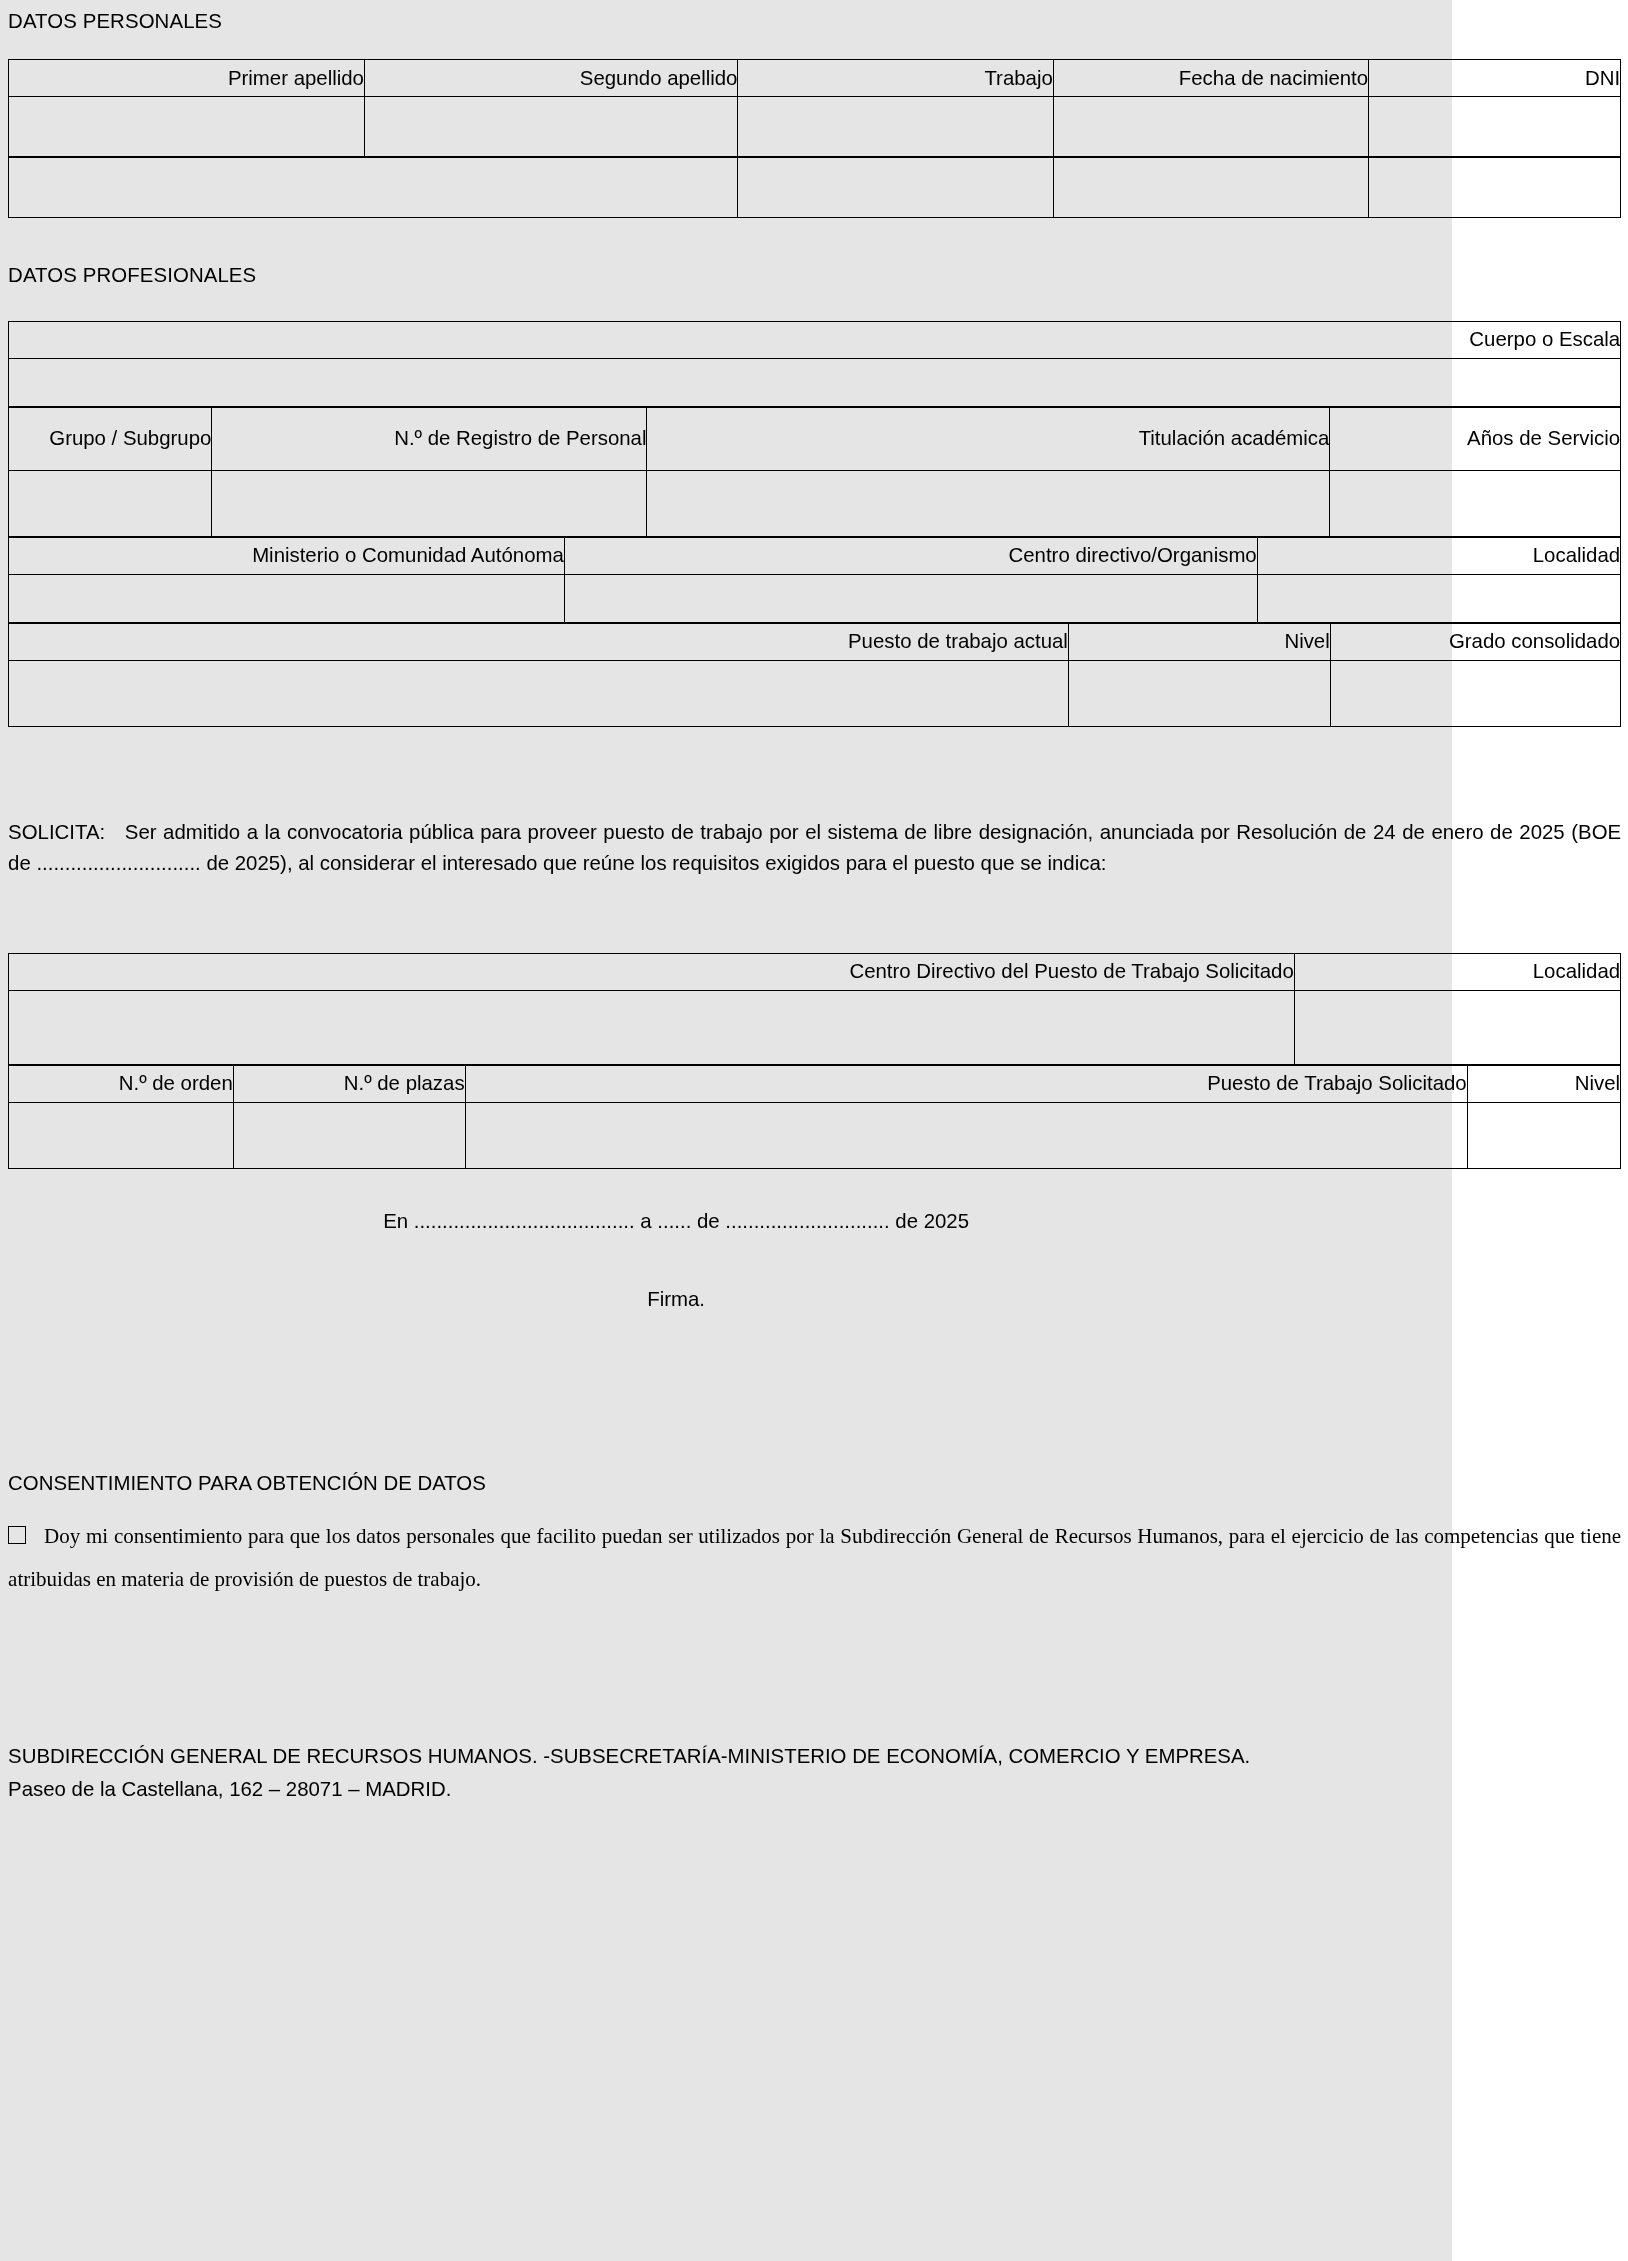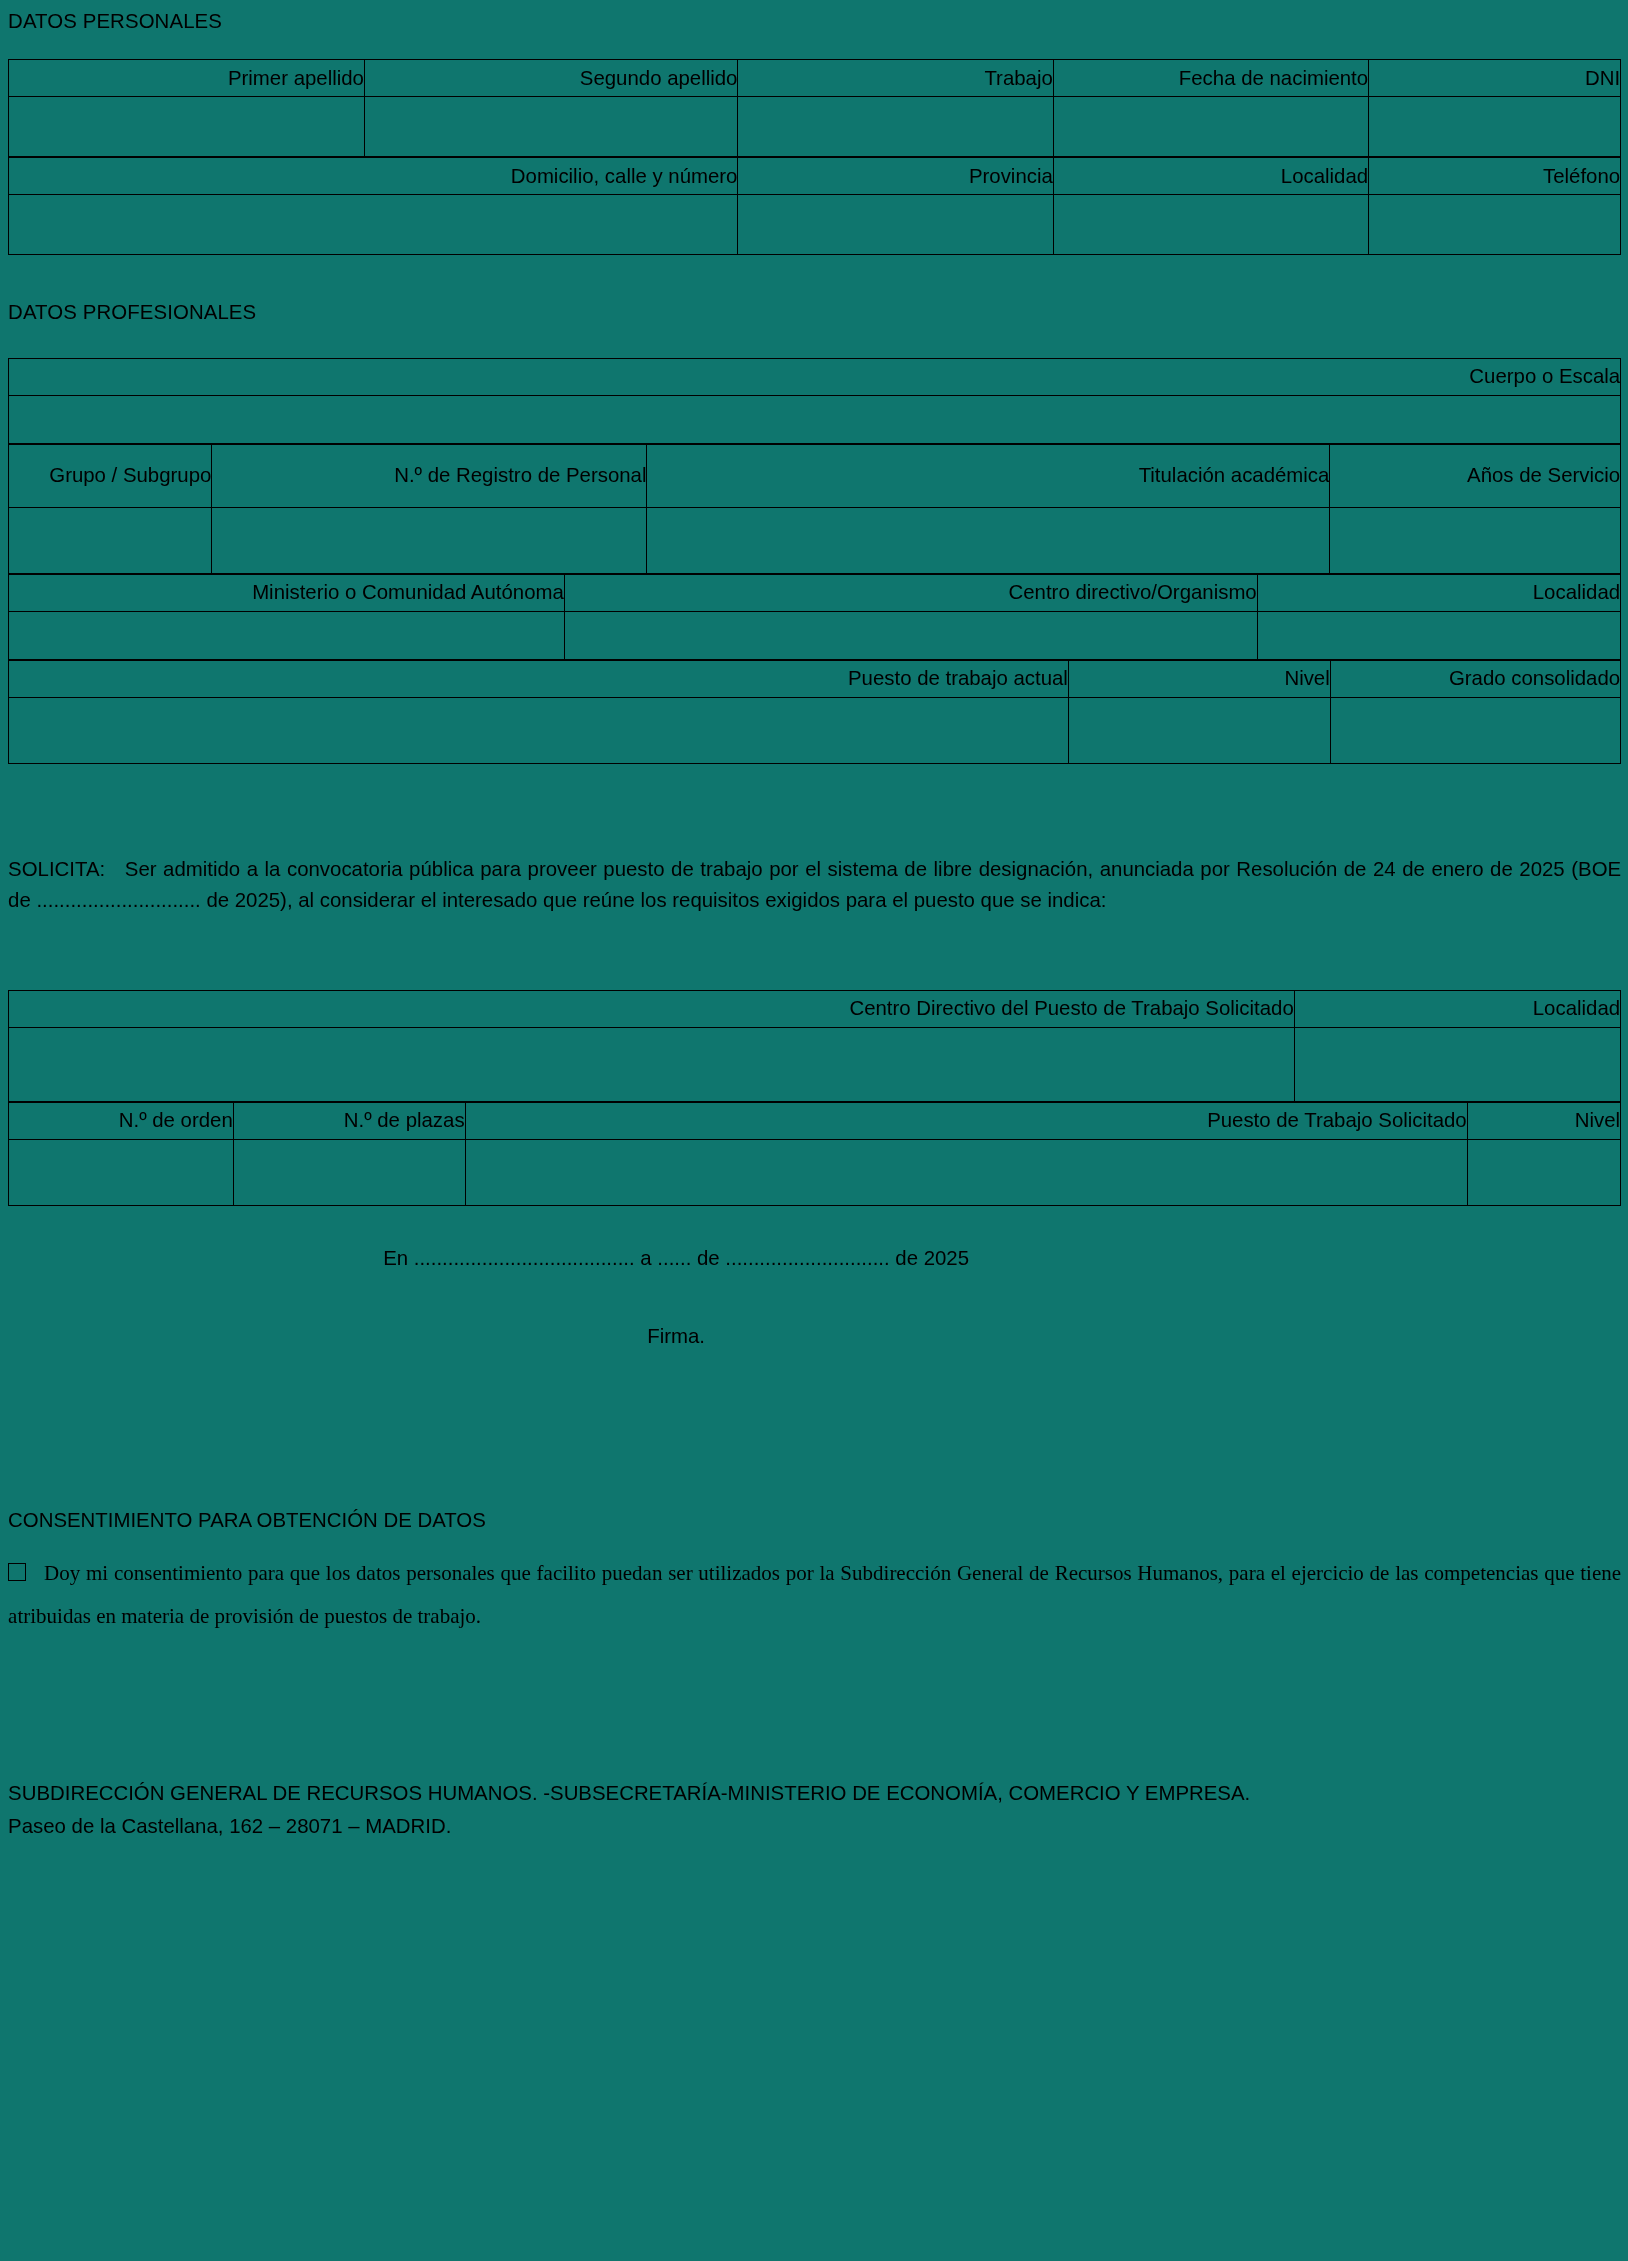--- a/index.html
+++ b/index.html
@@ -9,25 +9,25 @@
     background: #ffffff;
   }
   body {
     font-family: "Liberation Sans", sans-serif;
     color: #000000;
     font-size: 19.5px;
     line-height: 1.15;
   }
   .page {
     position: relative;
-    width: 1628px;
+    width: 1452px;
     min-height: 2261px;
     box-sizing: border-box;
     padding: 9.8px 8.1px 0 8.1px;
-    background: #0f766e;
+    background: #e5e5e5;
   }
 
   
   .section-heading {
     font-size: 20.4px;
     letter-spacing: 0.1px;
     margin: 0;
     padding: 0;
   }
   .bold-heading {
@@ -163,26 +163,20 @@
 
   <table class="form-table">
     <colgroup>
       <col style="width:414px">
       <col style="width:179px">
       <col style="width:179px">
       <col style="width:143px">
     </colgroup>
     <tbody>
       <tr>
-        <td class="label-cell" colspan="1">Domicilio, calle y número</td>
-        <td class="label-cell">Provincia</td>
-        <td class="label-cell">Localidad</td>
-        <td class="label-cell">Teléfono</td>
-      </tr>
-      <tr>
         <td class="input-cell"></td>
         <td class="input-cell"></td>
         <td class="input-cell"></td>
         <td class="input-cell"></td>
       </tr>
     </tbody>
   </table>
 
   <div class="sp-56"></div>
 

